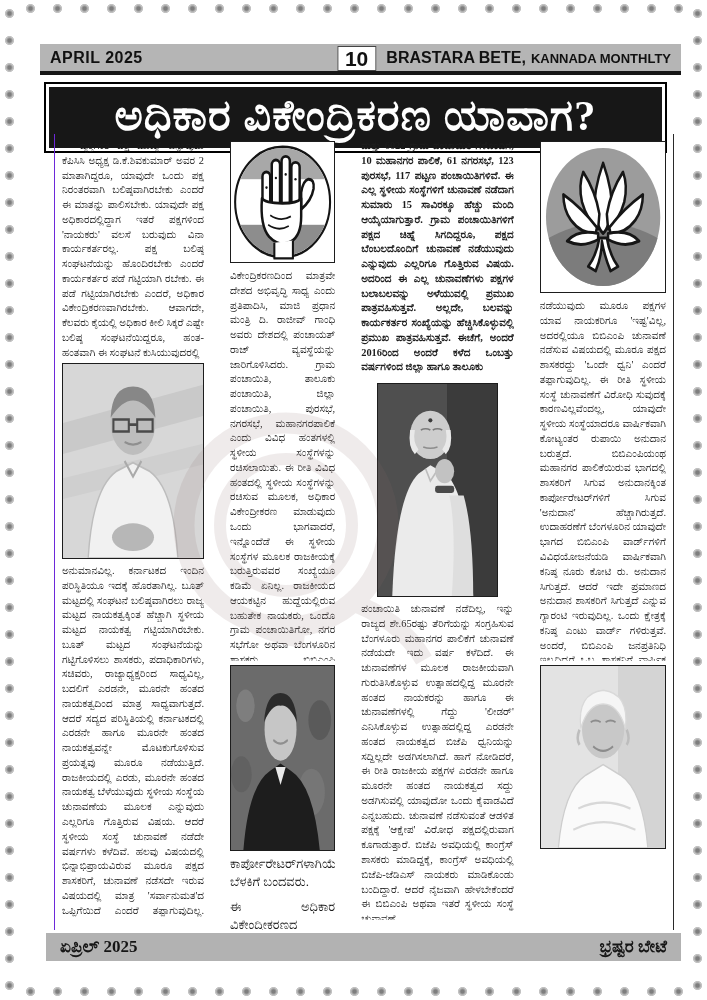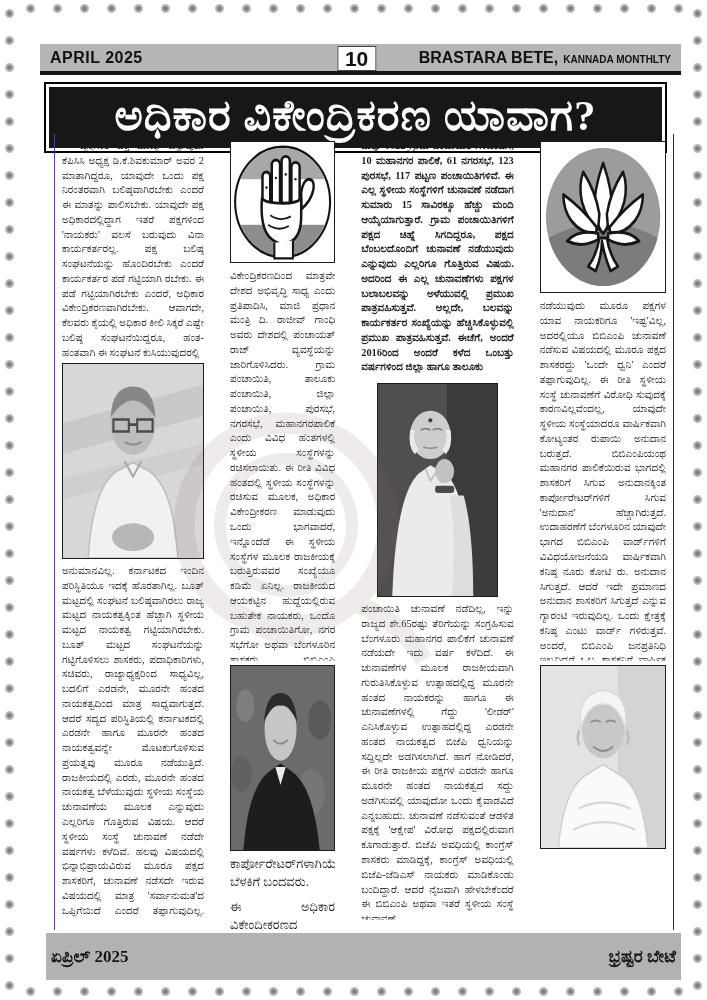--- a/index.html
+++ b/index.html
@@ -15,21 +15,21 @@
   .strip-bottom{bottom:1px;left:17px;right:17px;height:15px;background-size:27px 15px,27px 15px;}
 
   .header-bar{position:absolute;left:40px;right:26px;top:44px;height:31px;background:#b5b5b5;
       border-bottom:4px solid #161616;display:flex;align-items:center;padding:0 10px;box-sizing:border-box;
       font-family:"Liberation Sans","DejaVu Sans",sans-serif;}
   .header-left{font-weight:bold;font-size:16px;color:#111;letter-spacing:.5px;}
   .page-num{position:absolute;left:50%;transform:translateX(-60%);top:2px;background:#fff;
       border:1.5px solid #444;padding:0 7px;font-size:21px;font-weight:bold;color:#111;line-height:23px;}
   .header-right{margin-left:auto;display:flex;align-items:baseline;gap:5px;color:#111;}
   .header-title{font-weight:bold;font-size:16px;}
-  .header-sub{font-weight:bold;font-size:10px;}
+  .header-sub{font-weight:bold;font-size:13px;}
 
   .headline-frame{position:absolute;left:44px;right:40px;top:82px;border:2px solid #000;
       padding:3px;background:#fff;}
   .headline{background:#171717;color:#fff;text-align:center;font-weight:bold;font-size:43px;
       padding:4px 0 7px;letter-spacing:1px;}
 
   .body-frame{position:absolute;left:54px;right:33px;top:134px;height:796px;
       border-left:1px solid #6d28d9;border-right:1px solid #2a2a2a;
       padding:5px 7px 0;box-sizing:border-box;display:flex;gap:26px;overflow:hidden;}
   .col{overflow:hidden;font-size:10.4px;line-height:1.42;color:#1c1c1c;text-align:justify;}
@@ -49,22 +49,22 @@
   .imgbox svg{display:block;width:100%;height:100%;}
   .sym-congress{height:120px;margin:2px 0 6px;}
   .sym-bjp{height:150px;margin:2px 0 6px;}
   .photo-sidda{height:194px;margin:4px 0 5px;}
   .photo-rajiv{height:184px;margin:4px 0 4px;}
   .photo-yedi{height:212px;width:78%;margin:4px auto 5px;}
   .photo-gowda{height:182px;margin:4px 0 4px;}
   .caption{font-size:13px;}
   .contd{float:right;font-weight:bold;font-size:10.5px;white-space:nowrap;}
 
-  .footer-bar{position:absolute;left:46px;right:26px;top:933px;height:47px;background:#b2b2b2;
-      display:flex;align-items:center;justify-content:space-between;padding:0 5px;box-sizing:border-box;
+  .footer-bar{position:absolute;left:46px;right:26px;top:933px;height:28px;background:#b2b2b2;
+      display:flex;align-items:center;justify-content:space-between;padding:0 14px;box-sizing:border-box;
       font-weight:bold;font-size:17px;color:#161616;}
 
   .watermark{position:absolute;left:150px;top:390px;width:320px;height:300px;opacity:.13;
       pointer-events:none;z-index:6;}
 </style>
 </head>
 <body>
 
 <div class="page">
   <div class="strip strip-left"></div>

